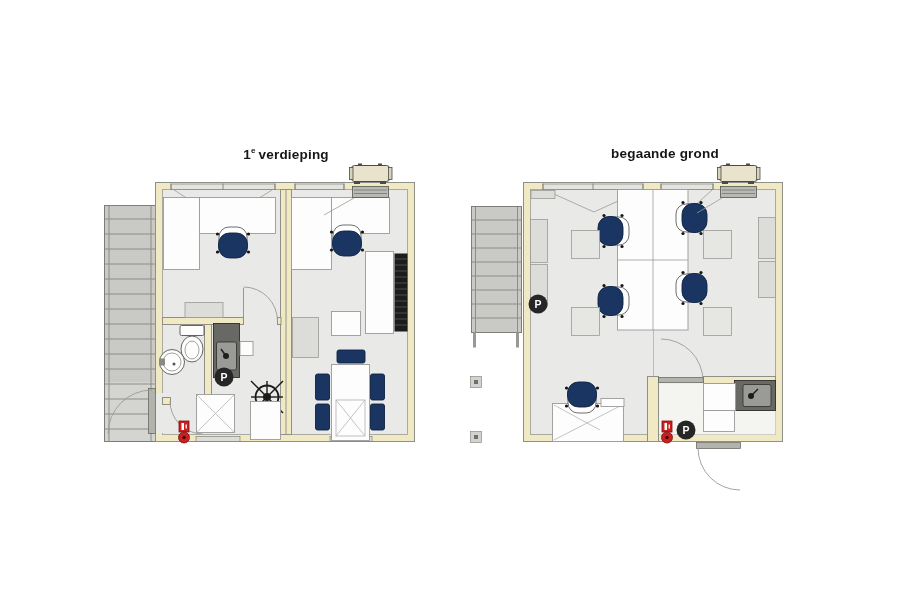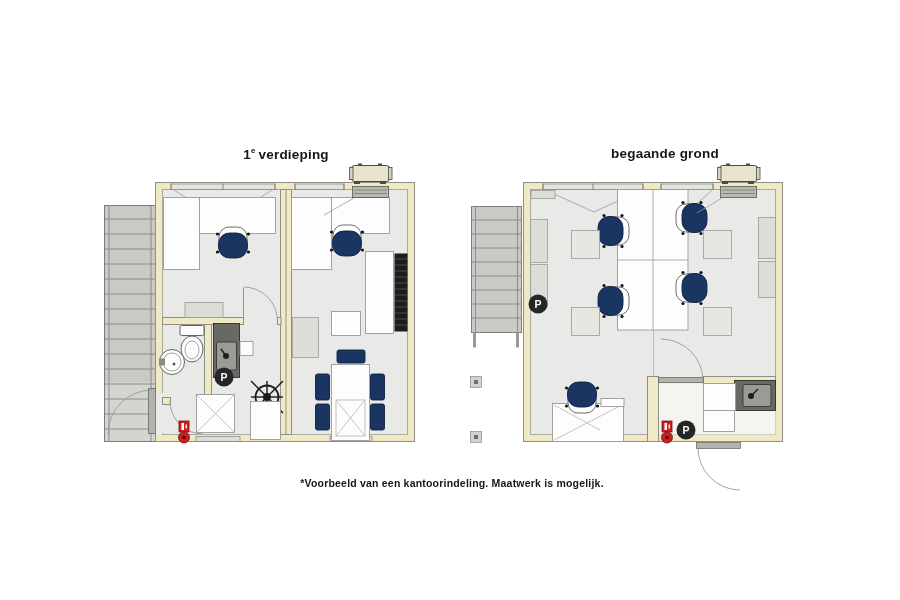--- a/index.html
+++ b/index.html
@@ -51,21 +51,20 @@
 </style>
 </head>
 <body>
 
 <div id="canvas">
 
   <div class="plan-title" style="left:286px;top:146px"><span>1</span><sup>e</sup><span class="rest">verdieping</span></div>
 
   <div class="plan-title" style="left:665px;top:146px"><span>begaande grond</span></div>
 
-  <div class="caption" style="left:452px;top:477px">*Voorbeeld van een kantoorindeling. Maatwerk is mogelijk.</div>
 
   <svg id="plans-svg" width="900" height="600" viewBox="0 0 900 600">
     <defs>
       <g id="chair">
         <rect x="-14" y="-16" width="28" height="24" rx="10" fill="#fefefe" stroke="#4a4a4a" stroke-width="0.8"></rect>
         <rect x="-14.5" y="-10" width="29" height="25" rx="11" fill="#1b3563" stroke="#0e2142" stroke-width="0.9"></rect>
         <circle cx="-15.5" cy="-9" r="1.6" fill="#141414"></circle>
         <circle cx="15.5" cy="-9" r="1.6" fill="#141414"></circle>
         <circle cx="-15.5" cy="9" r="1.6" fill="#141414"></circle>
         <circle cx="15.5" cy="9" r="1.6" fill="#141414"></circle>

